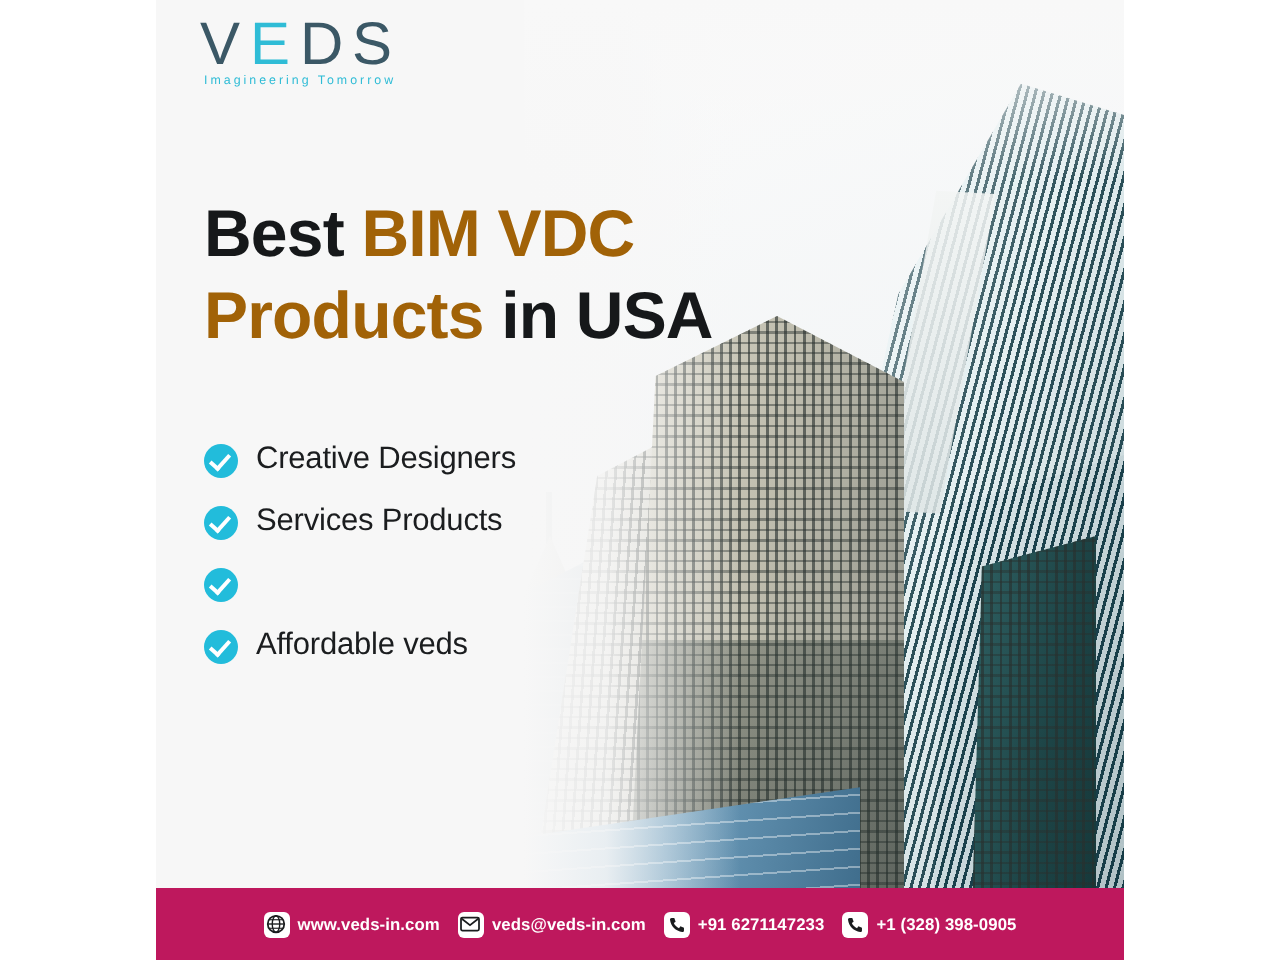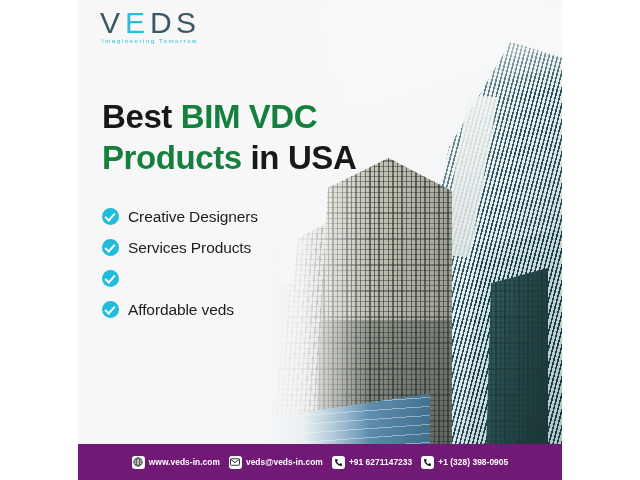--- a/index.html
+++ b/index.html
@@ -275,32 +275,32 @@
     position: absolute;
     left: 24px;
     top: 96px;
     width: 300px;
     font-size: 33px;
     line-height: 41px;
     font-weight: 700;
     letter-spacing: -0.4px;
     color: #16181a;
   }
-  .headline .hl-accent { color: #15803d; }
+  .headline .hl-accent { color: #a16207; }
 
   
   .bullets {
     position: absolute;
     left: 24px;
     top: 208px;
     width: 270px;
   }
   .bullet-row {
     display: flex;
-    align-items: flex-start;
+    align-items: flex-end;
     height: 31px;
   }
   .check {
     flex: 0 0 auto;
     width: 17px;
     height: 17px;
     border-radius: 50%;
     background: #22bcdb;
     position: relative;
     margin-right: 9px;
@@ -324,21 +324,21 @@
     white-space: nowrap;
   }
 
   
   .footer {
     position: absolute;
     left: 0;
     bottom: 0;
     width: 484px;
     height: 36px;
-    background: #701a75;
+    background: #be185d;
     display: flex;
     align-items: center;
     justify-content: center;
     gap: 9px;
   }
   .contact {
     display: flex;
     align-items: center;
     gap: 4px;
   }

